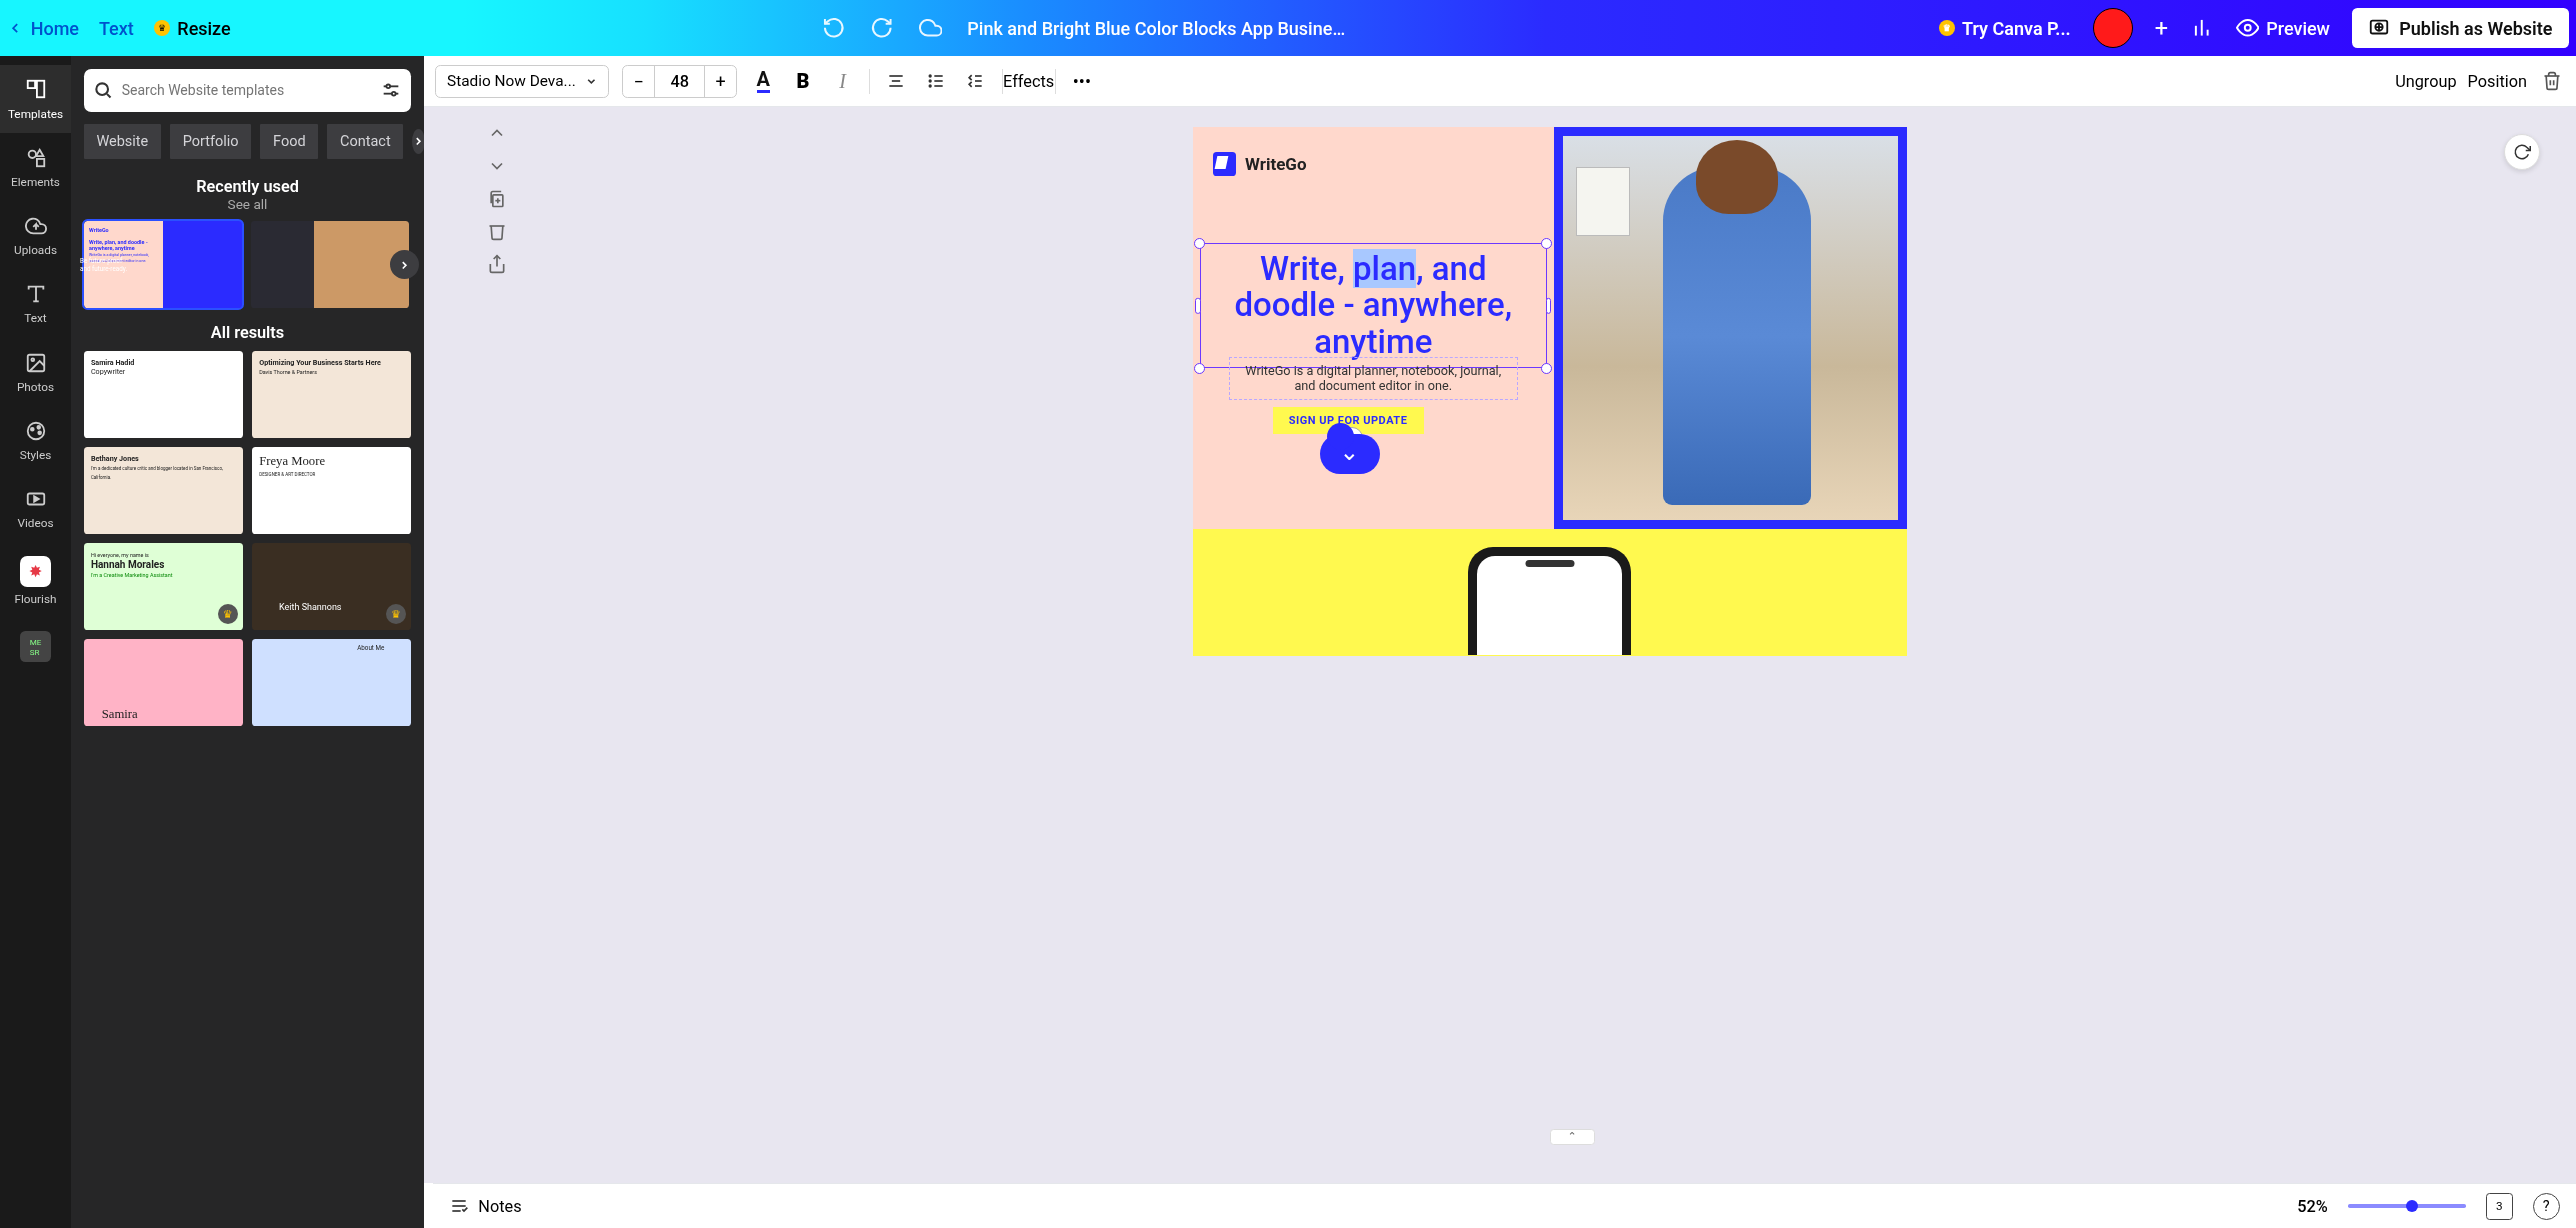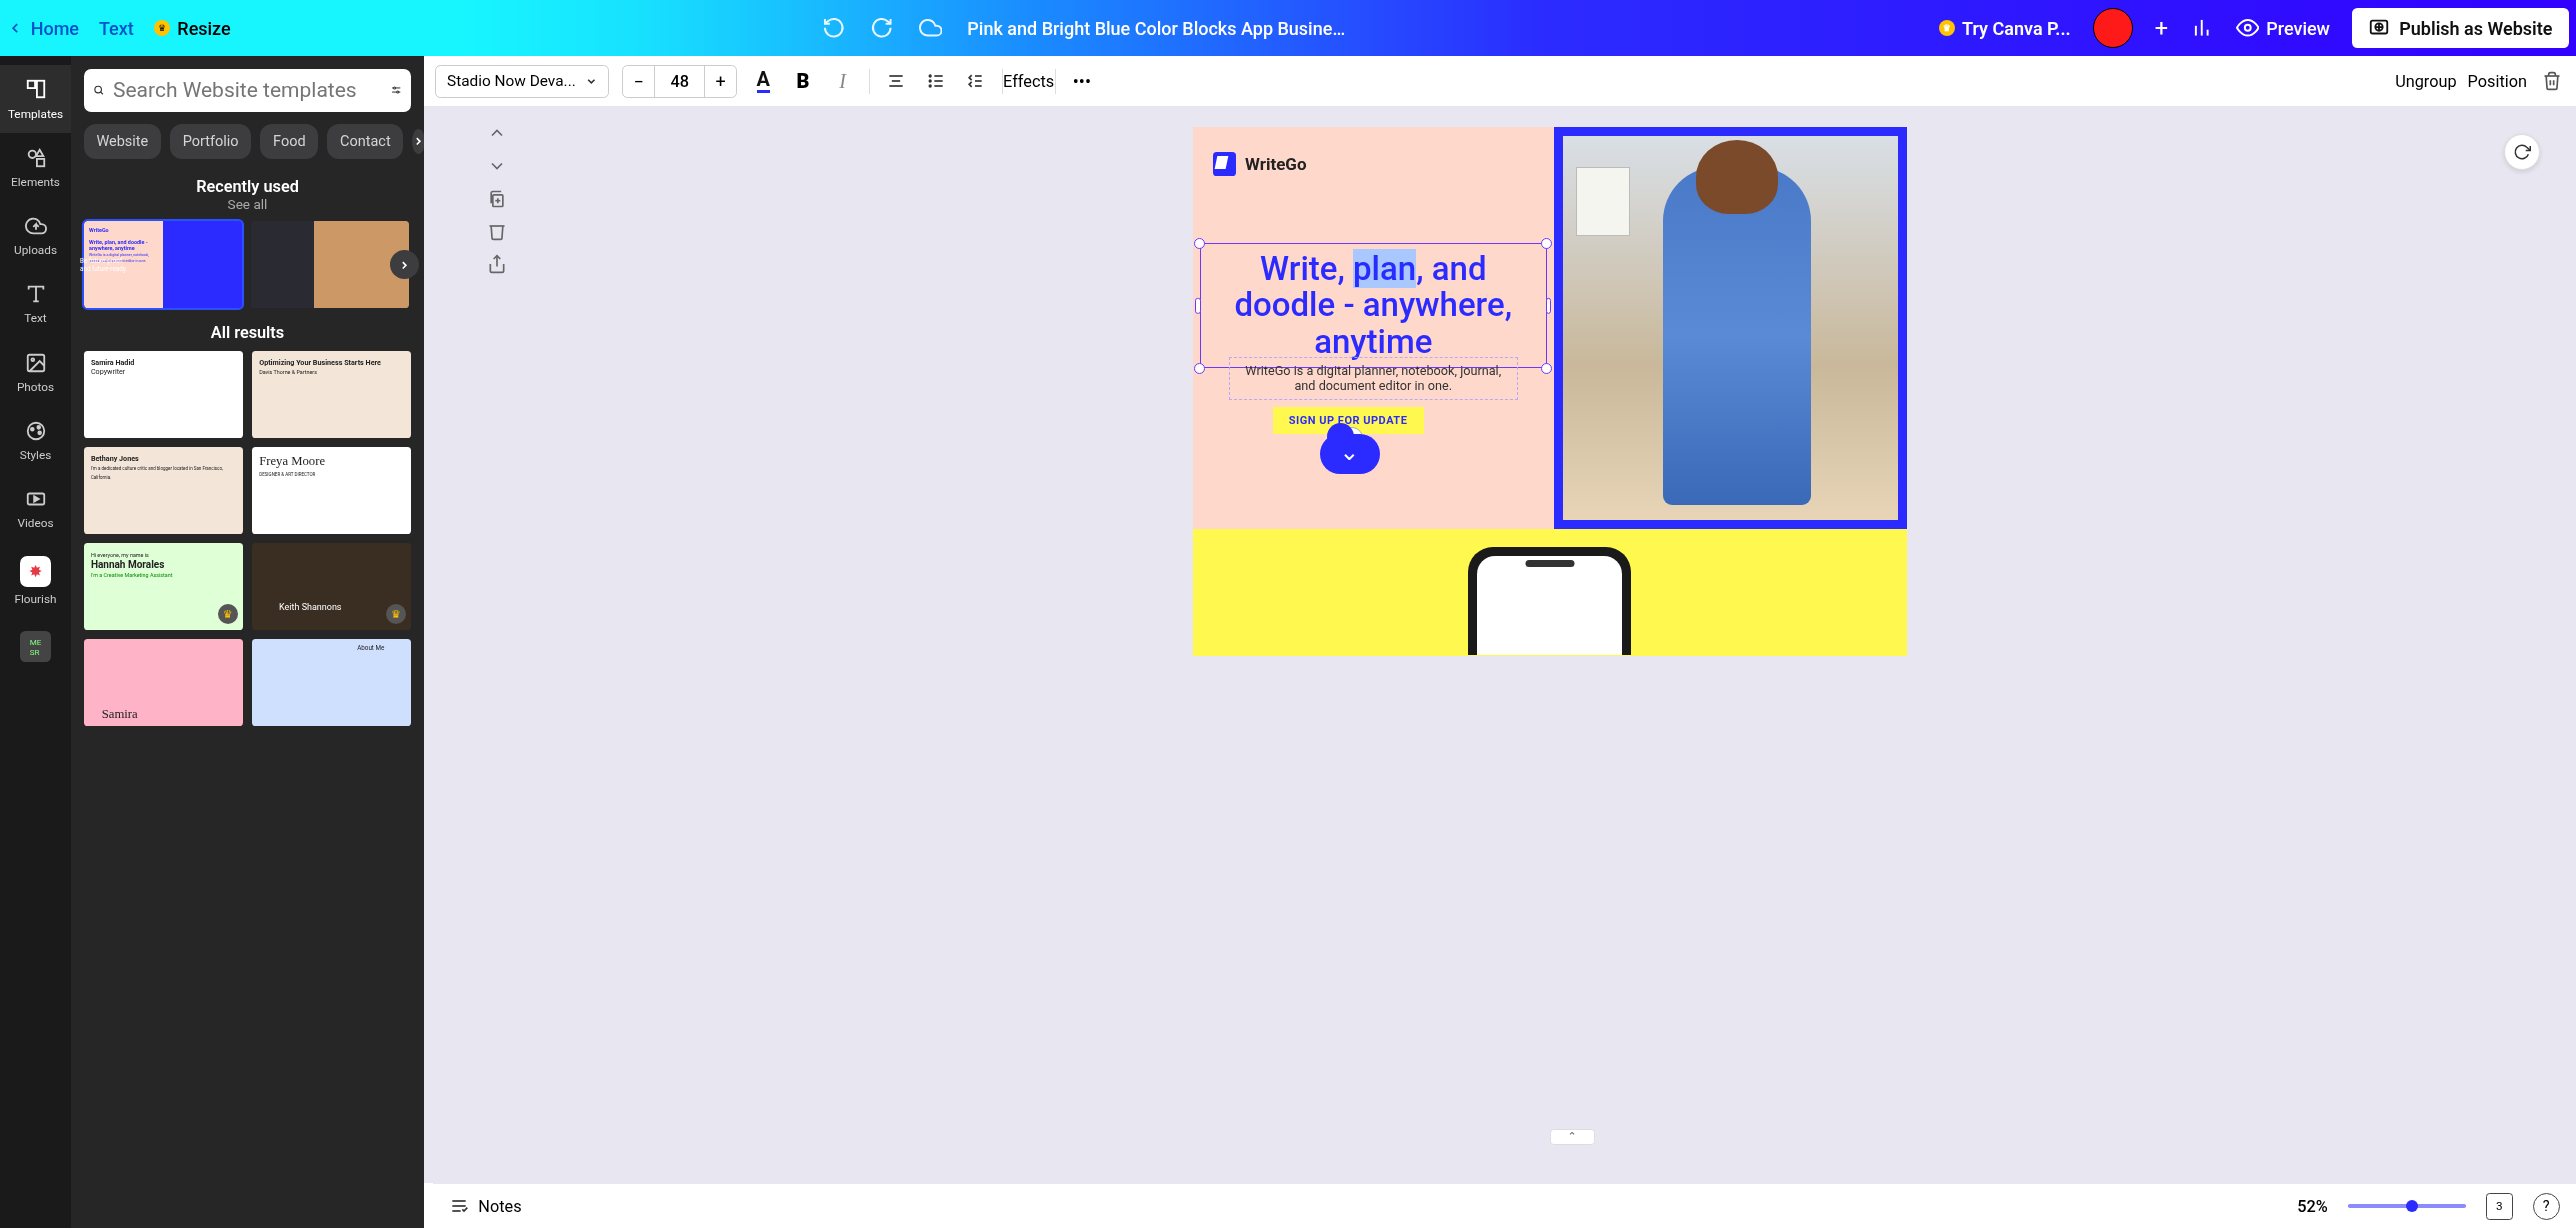--- a/index.html
+++ b/index.html
@@ -28,24 +28,24 @@
 .body{flex:1;display:flex;min-height:0;}
 .railbar{width:71px;background:#1a1a1a;color:#ccc;display:flex;flex-direction:column;align-items:center;padding-top:9px;}
 .rail-item{width:100%;display:flex;flex-direction:column;align-items:center;gap:5.4px;padding:12.7px 0;font-size:11.8px;cursor:pointer;}
 .rail-item.active{background:#2d2d2d;color:#fff;}
 .rail-icon{width:23.5px;height:23.5px;display:flex;align-items:center;justify-content:center;}
 .rail-flourish{width:31px;height:31px;background:#fff;border-radius:7.2px;display:flex;align-items:center;justify-content:center;font-size:16.3px;color:#e63946;}
 
 .sidepanel{width:353px;background:#262627;color:#fff;display:flex;flex-direction:column;position:relative;}
 .search-wrap{padding:12.7px 12.7px 9px;}
 .search{display:flex;align-items:center;background:#fff;border-radius:7.2px;height:43px;padding:0 9px;gap:9px;}
-.search input{flex:1;border:none;outline:none;font-size:21px;background:transparent;}
+.search input{flex:1;border:none;outline:none;font-size:14px;background:transparent;}
 .filter-icn{width:22px;height:22px;color:#333;}
 .chips{display:flex;gap:9px;padding:3.6px 12.7px 12.7px;align-items:center;}
-.chip{background:#3d3d40;border-radius:12px;padding:9px 12.7px;font-size:14.5px;color:#d4d4d8;cursor:pointer;}
+.chip{background:#3d3d40;border-radius:1px;padding:9px 12.7px;font-size:14.5px;color:#d4d4d8;cursor:pointer;}
 .chip-arrow{width:25px;height:25px;border-radius:50%;background:#3d3d40;display:flex;align-items:center;justify-content:center;margin-left:auto;}
 .section-hd{display:flex;justify-content:space-between;align-items:center;padding:5.4px 12.7px 9px;font-size:16.3px;font-weight:600;flex-direction:column;}
 .see-all{font-size:13.6px;color:#aaa;font-weight:400;}
 .recent-row{display:flex;gap:9px;padding:0 12.7px 9px;align-items:center;}
 .thumb{border-radius:3.6px;background:#444;flex-shrink:0;}
 .thumb.sel{outline:2.7px solid #2b50ff;}
 .thumb1{width:158px;height:87px;background:#ffd8cc;position:relative;display:flex;}
 .thumb1 .l{width:50%;padding:5.4px;font-size:5.4px;color:#2b2bff;}
 .thumb1 .r{width:50%;background:#2b2bff;}
 .thumb2{width:158px;height:87px;background:linear-gradient(90deg,#2a2a33 40%,#c96 40%);display:flex;align-items:center;justify-content:center;font-size:6.3px;color:#fff;}

